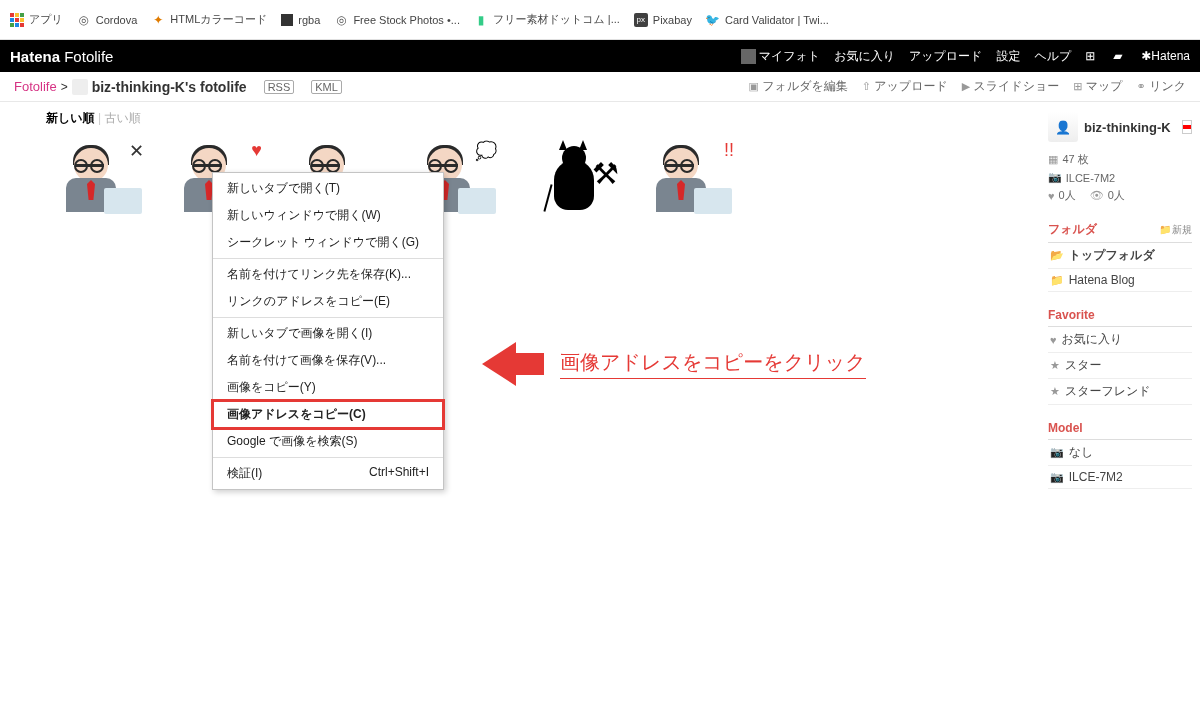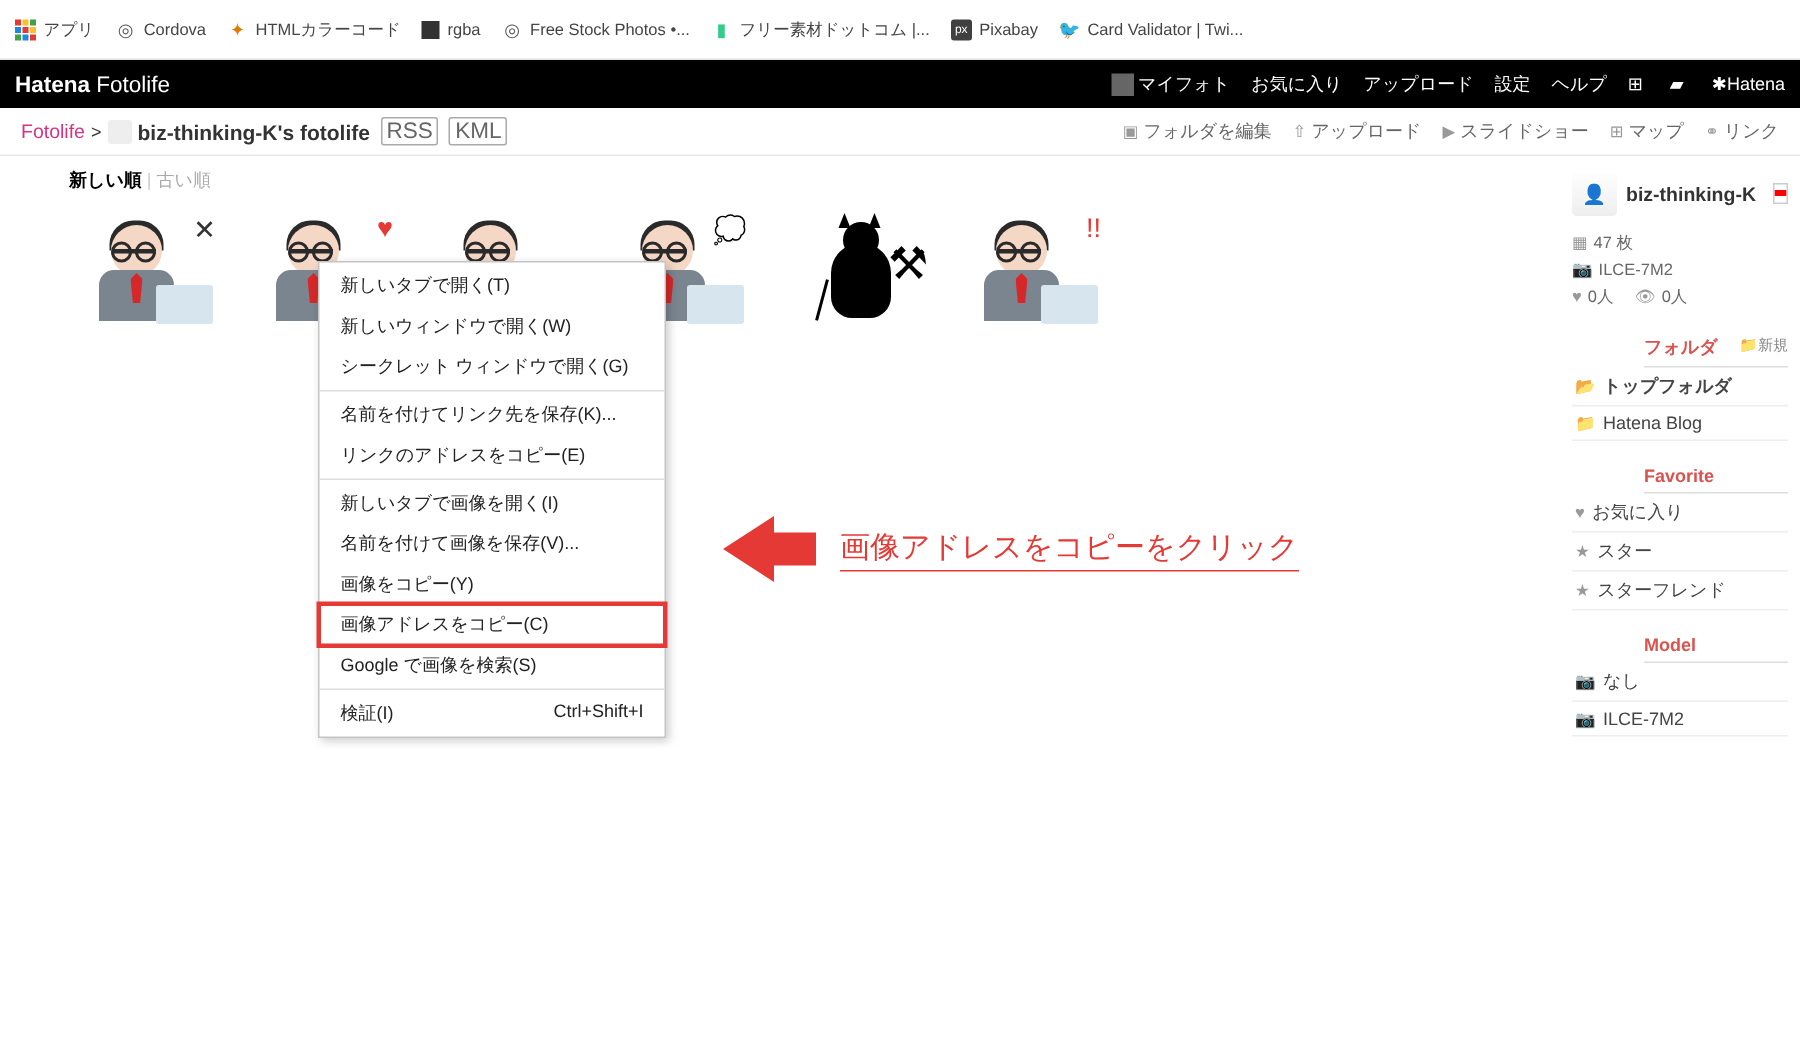--- a/index.html
+++ b/index.html
@@ -19,21 +19,21 @@
   .topnav { margin-left: auto; display: flex; align-items: center; gap: 14px; font-size: 12px; }
   .topnav span { cursor: pointer; }
   .nav-ic { width: 15px; height: 15px; background: #666; display: inline-block; vertical-align: middle; margin-right: 3px;}
   .sq-ic { width:14px;height:14px; display:inline-block; vertical-align:middle;}
   
   
   .crumbrow { padding: 6px 14px; display: flex; align-items: center; border-bottom: 1px solid #e8e8e8; }
   .crumbrow .lhs { display: flex; align-items: center; gap: 4px; }
   .crumbA { color: #d63384; font-size: 13px; }
   .crumbB { font-size: 14px; font-weight: bold; }
-  .badge { border: 1px solid #aaa; font-size: 15px; padding: 0 3px; color: #666; border-radius: 2px; margin-left: 3px;}
+  .badge { border: 1px solid #aaa; font-size: 11px; padding: 0 3px; color: #666; border-radius: 2px; margin-left: 13px;}
   .crumbrow .rhs { margin-left: auto; display: flex; gap: 14px; color: #666; font-size: 12px; align-items: center; }
   .rhs span { cursor: pointer; }
   .avatar-sm { width:16px;height:16px;background:#eee;border-radius:2px;display:inline-block;vertical-align:middle;}
   
   
   .page { display: flex; padding-left: 32px; }
   .main { flex: 1; padding: 8px 14px; position: relative; min-height: 600px;}
   .sidebar { width: 160px; padding: 10px 8px; font-size: 12px; }
   
   .sort { font-size: 12px; margin-bottom: 8px; }
@@ -58,32 +58,32 @@
   .devil .dh{position:absolute;width:24px;height:24px;background:#000;border-radius:50%;left:18px;top:6px;}
   .devil .horn{position:absolute;width:0;height:0;border-left:4px solid transparent;border-right:4px solid transparent;border-bottom:10px solid #000;}
   .devil .hl{left:15px;top:0;} .devil .hr{left:35px;top:0;}
   .devil .tail{position:absolute;width:2px;height:28px;background:#000;left:3px;top:44px;transform:rotate(15deg);}
   .devil .fork{position:absolute;font-size:30px;color:#000;left:48px;top:16px;}
   
   
   .ctx { position: absolute; left: 180px; top: 70px; width: 232px; background: #fff; border: 1px solid #c4c4c4; box-shadow: 2px 2px 6px rgba(0,0,0,0.2); font-size: 12px; color: #222; padding: 2px 0;}
   .ctx .mi { padding: 5px 14px; cursor: pointer; display:flex; justify-content:space-between;}
   .ctx hr { border: none; border-top: 1px solid #ddd; margin: 2px 0; }
-  .ctx .hl { outline: 3px solid #e53935; outline-offset: -1px; }
+  .ctx .hl { outline: 3px solid #e53935; outline-offset: -1px; font-weight: bold; }
   
   
   .anno { position: absolute; left: 450px; top: 240px; display: flex; align-items: center; gap: 12px; }
   .arrow { width: 0; height: 0; border-top: 22px solid transparent; border-bottom: 22px solid transparent; border-right: 34px solid #e53935; position: relative;}
   .arrow::after { content:""; position:absolute; left:32px; top:-11px; width:30px; height:22px; background:#e53935;}
   .anno-txt { color: #e53935; font-size: 20px; border-bottom: 1px solid #e53935; padding-bottom:2px; margin-left: 32px;}
   
   
   .sb-user { display: flex; align-items: center; gap: 6px; font-weight: bold; font-size: 13px; margin-bottom: 8px;}
   .sb-row { color: #666; font-size: 11px; padding: 2px 0; display:flex;align-items:center;gap:4px;}
-  .sb-sec { font-size: 12px; font-weight: bold; color: #d9534f; border-bottom: 1px solid #ddd; padding: 4px 0; margin-top: 12px; display:flex;justify-content:space-between;align-items:flex-start;margin-left:48px;}
+  .sb-sec { font-size: 12px; font-weight: bold; color: #d9534f; border-bottom: 1px solid #ddd; padding: 4px 0; margin-top: 12px; display:flex;justify-content:space-between;align-items:center;}
   .sb-sec.plain { color: #d9534f;}
   .sb-item { padding: 4px 2px; font-size: 12px; color: #444; border-bottom: 1px solid #eee; cursor:pointer; display:flex;align-items:center;gap:5px;}
   .sb-item.bold { font-weight: bold;}
   .ic-sm { font-size:11px;color:#999;}
   .newbtn { font-size:10px;color:#888;font-weight:normal;}
   .avatar-med { width:30px;height:30px;border-radius:3px;background:linear-gradient(#fff,#eee);display:flex;align-items:center;justify-content:center;}
   .flag{width:10px;height:14px;background:linear-gradient(#fff 33%,#f00 33% 66%,#fff 66%);border:1px solid #ccc;}
 </style>
 </head>
 <body>

